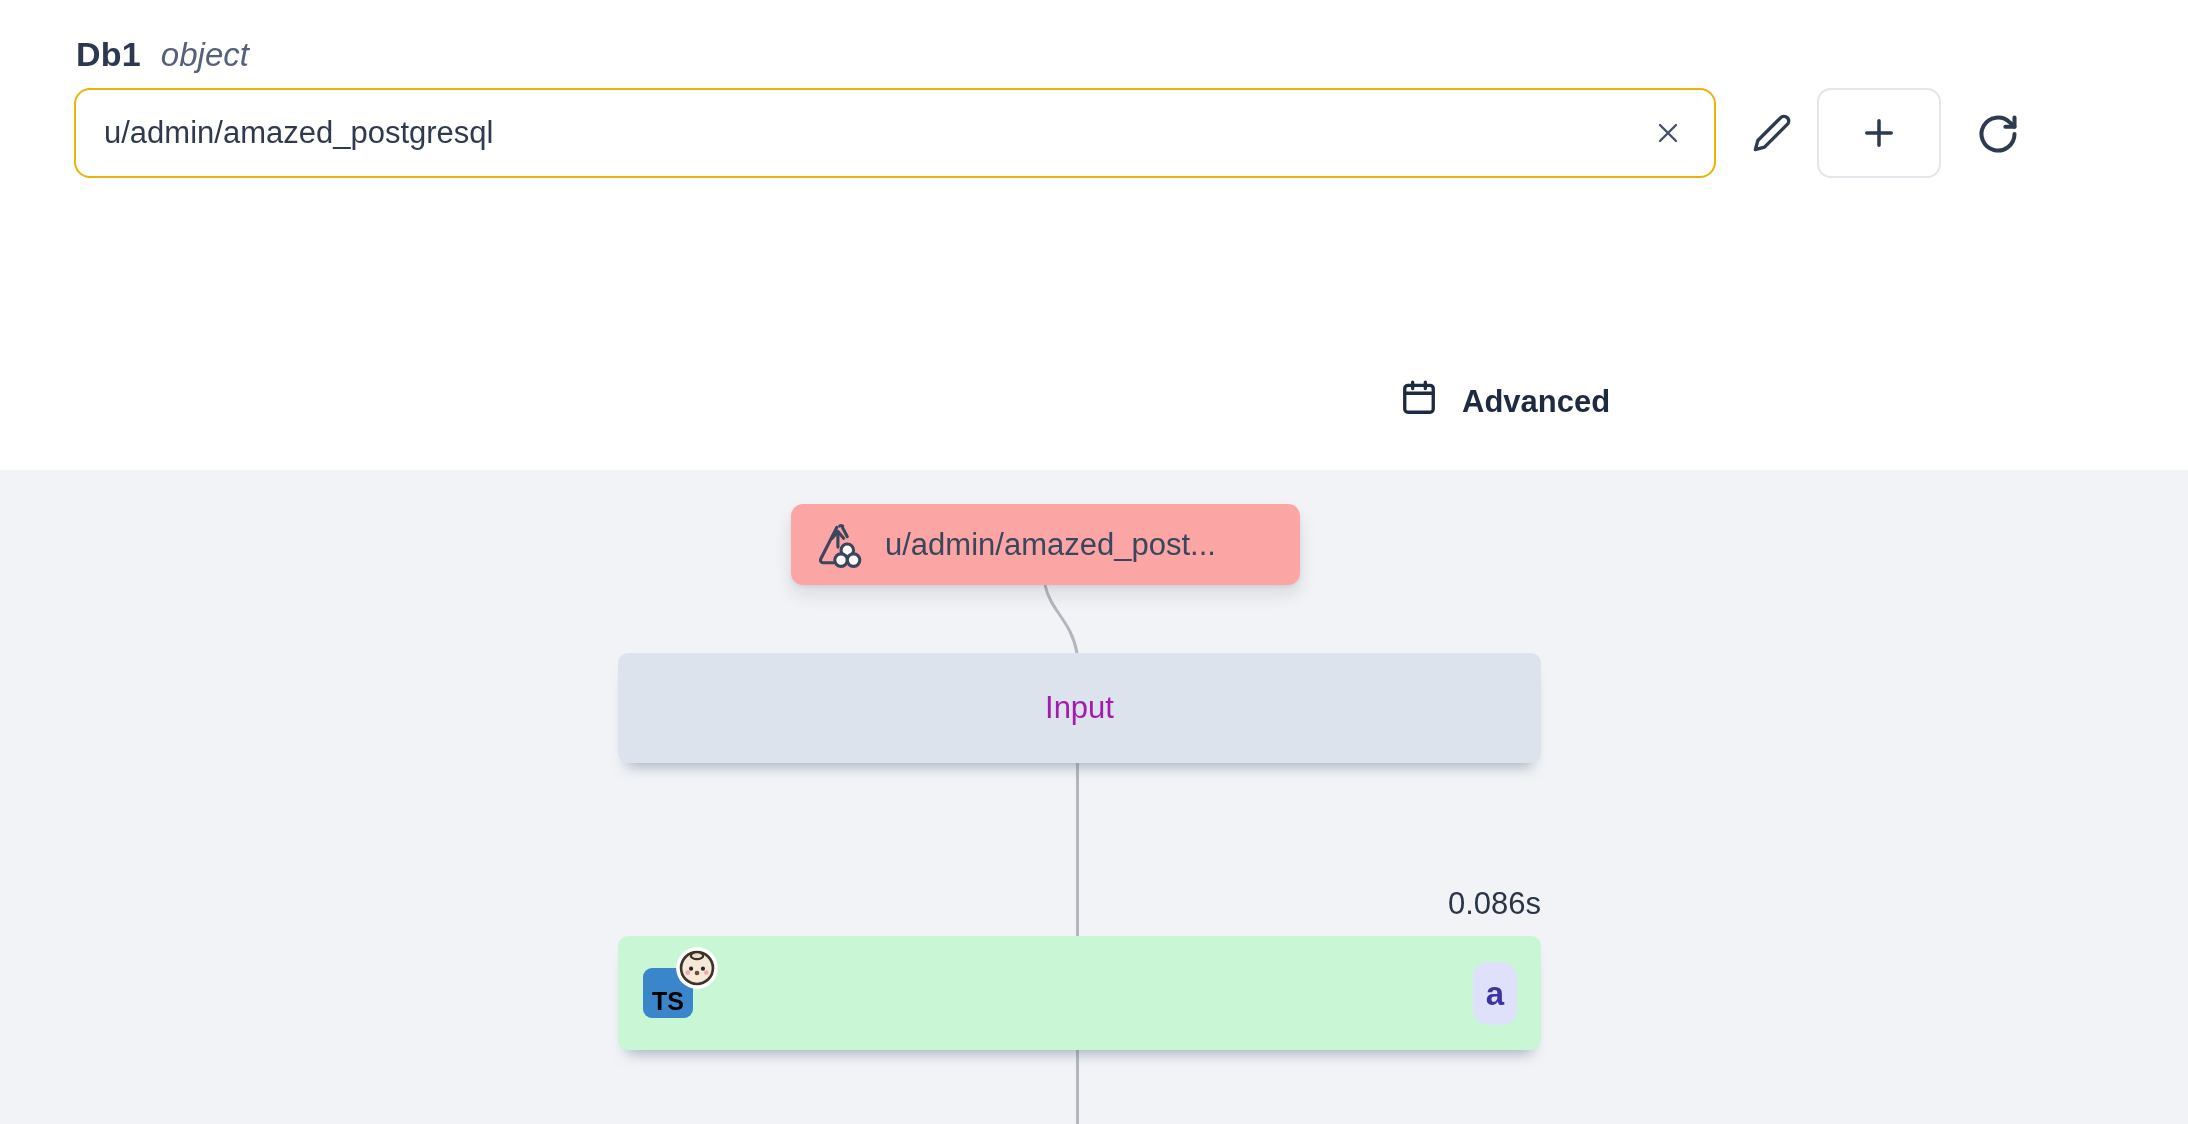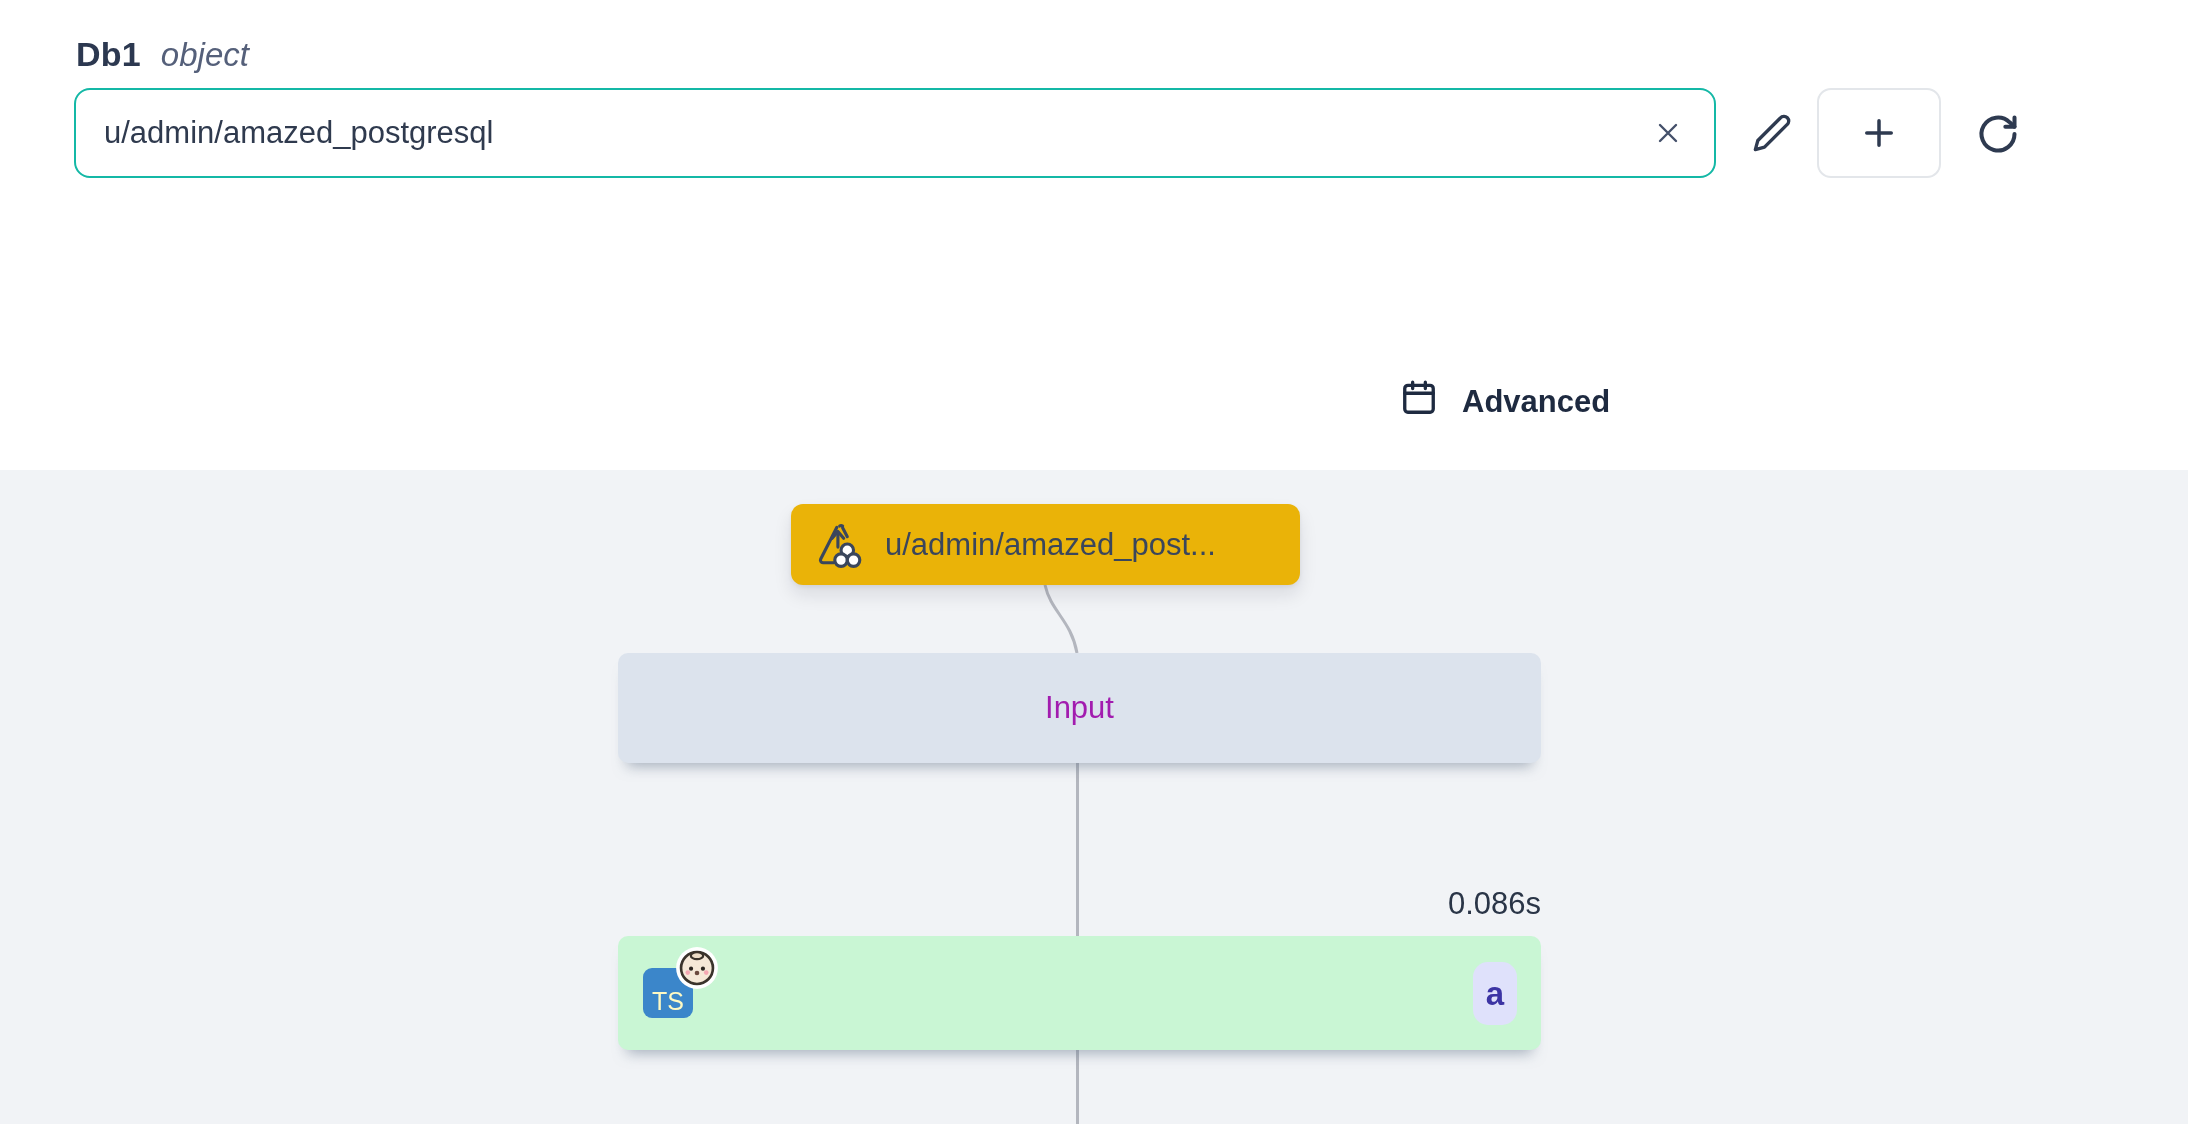--- a/index.html
+++ b/index.html
@@ -6,21 +6,21 @@
   html,body { background:#ffffff; }
   body { font-family:"Liberation Sans","DejaVu Sans",sans-serif; color:#2d3950; }
   #app { position:relative; width:2188px; height:1124px; background:#ffffff; overflow:hidden; }
 
   
   .label-row { position:absolute; left:76px; top:22px; display:flex; align-items:baseline; gap:20px; }
   .field-name { font-size:34px; font-weight:700; color:#2c3850; letter-spacing:.2px;margin-top:13px; }
   .field-type { font-size:33px; font-style:italic; color:#55607a; }
 
   .resource-field { position:absolute; left:74px; top:88px; width:1642px; height:90px;
-    background:#fff; border:2px solid #14b8a6; border-radius:16px;
+    background:#fff; border:2px solid #eab308; border-radius:16px;
     display:flex; align-items:center; }
   .resource-field input { flex:1; height:100%; border:none; outline:none; background:transparent;
     padding:0 90px 0 28px; font-size:31px; color:#2f3a4e; font-family:inherit; }
   .clear-btn { position:absolute; right:18px; top:50%; transform:translateY(-50%);
     width:56px; height:56px; border:none; background:transparent; cursor:pointer;
     display:flex; align-items:center; justify-content:center; color:#44506a; }
 
   .icon-btn { position:absolute; border:none; background:transparent; cursor:pointer;
     display:flex; align-items:center; justify-content:center; color:#2e3a50; }
   .edit-btn    { left:1736px; top:96px;  width:72px;  height:74px; }
@@ -37,21 +37,21 @@
     background:#3e4a68; border:none; border-radius:16px; cursor:pointer;
     display:flex; align-items:center; justify-content:center; gap:26px; }
   .run-label { font-size:34px; font-weight:700; color:#f7f8fa; }
   .run-shortcut { font-size:33px; color:#97a1b7; letter-spacing:5px; }
 
   
   .canvas { position:absolute; left:0; top:470px; width:2188px; height:654px; background:#f1f3f6; }
   .edges { position:absolute; left:0; top:0; pointer-events:none; }
 
   .resource-node { position:absolute; left:791px; top:34px; width:509px; height:81px;
-    background:#eab308; border-radius:12px; cursor:pointer;
+    background:#fca5a5; border-radius:12px; cursor:pointer;
     box-shadow:0 10px 18px rgba(15,23,42,.10), 0 2px 4px rgba(15,23,42,.06);
     display:flex; align-items:center; gap:20px; padding:0 24px; }
   .resource-node .node-label { font-size:31px; color:#3a465c; white-space:nowrap; }
 
   .input-node { position:absolute; left:618px; top:183px; width:923px; height:110px;
     background:#dce3ed; border-radius:10px; cursor:pointer;
     box-shadow:0 12px 14px -9px rgba(100,116,139,.55);
     display:flex; align-items:center; justify-content:center; }
   .input-node .node-label { font-size:31px; color:#a21caf; }
 
@@ -59,21 +59,21 @@
     text-align:right; font-size:31px; color:#2a3547; }
 
   .step-node { position:absolute; left:618px; top:466px; width:923px; height:114px;
     background:#c9f6d4; border-radius:10px; cursor:pointer;
     box-shadow:0 12px 14px -9px rgba(100,116,139,.55); }
   .step-node .node-label { position:absolute; left:0; right:0; top:50%; transform:translateY(-50%);
     text-align:center; font-size:31px; color:#27313f; }
 
   .ts-icon { position:absolute; left:25px; top:32px; width:50px; height:50px;
     background:#3b86ca; border-radius:9px; display:flex; align-items:flex-end; justify-content:center; }
-  .ts-icon span { font-size:25px; font-weight:400; color:#fef9c3; line-height:1.1; padding-bottom:3px; }
+  .ts-icon span { font-size:25px; font-weight:700; color:#000000; line-height:1.1; padding-bottom:3px; }
   .bun-icon { position:absolute; left:57px; top:10px; width:44px; height:44px; }
 
   .step-badge { position:absolute; left:855px; top:26px; width:44px; height:63px;
     background:#dfe1fb; border-radius:15px;
     display:flex; align-items:center; justify-content:center; }
   .step-badge span { font-size:33px; font-weight:700; color:#3c34a4; }
 
   svg.stroke-ic { stroke:currentColor; fill:none; stroke-width:2; stroke-linecap:round; stroke-linejoin:round; }
 </style>
 </head>

